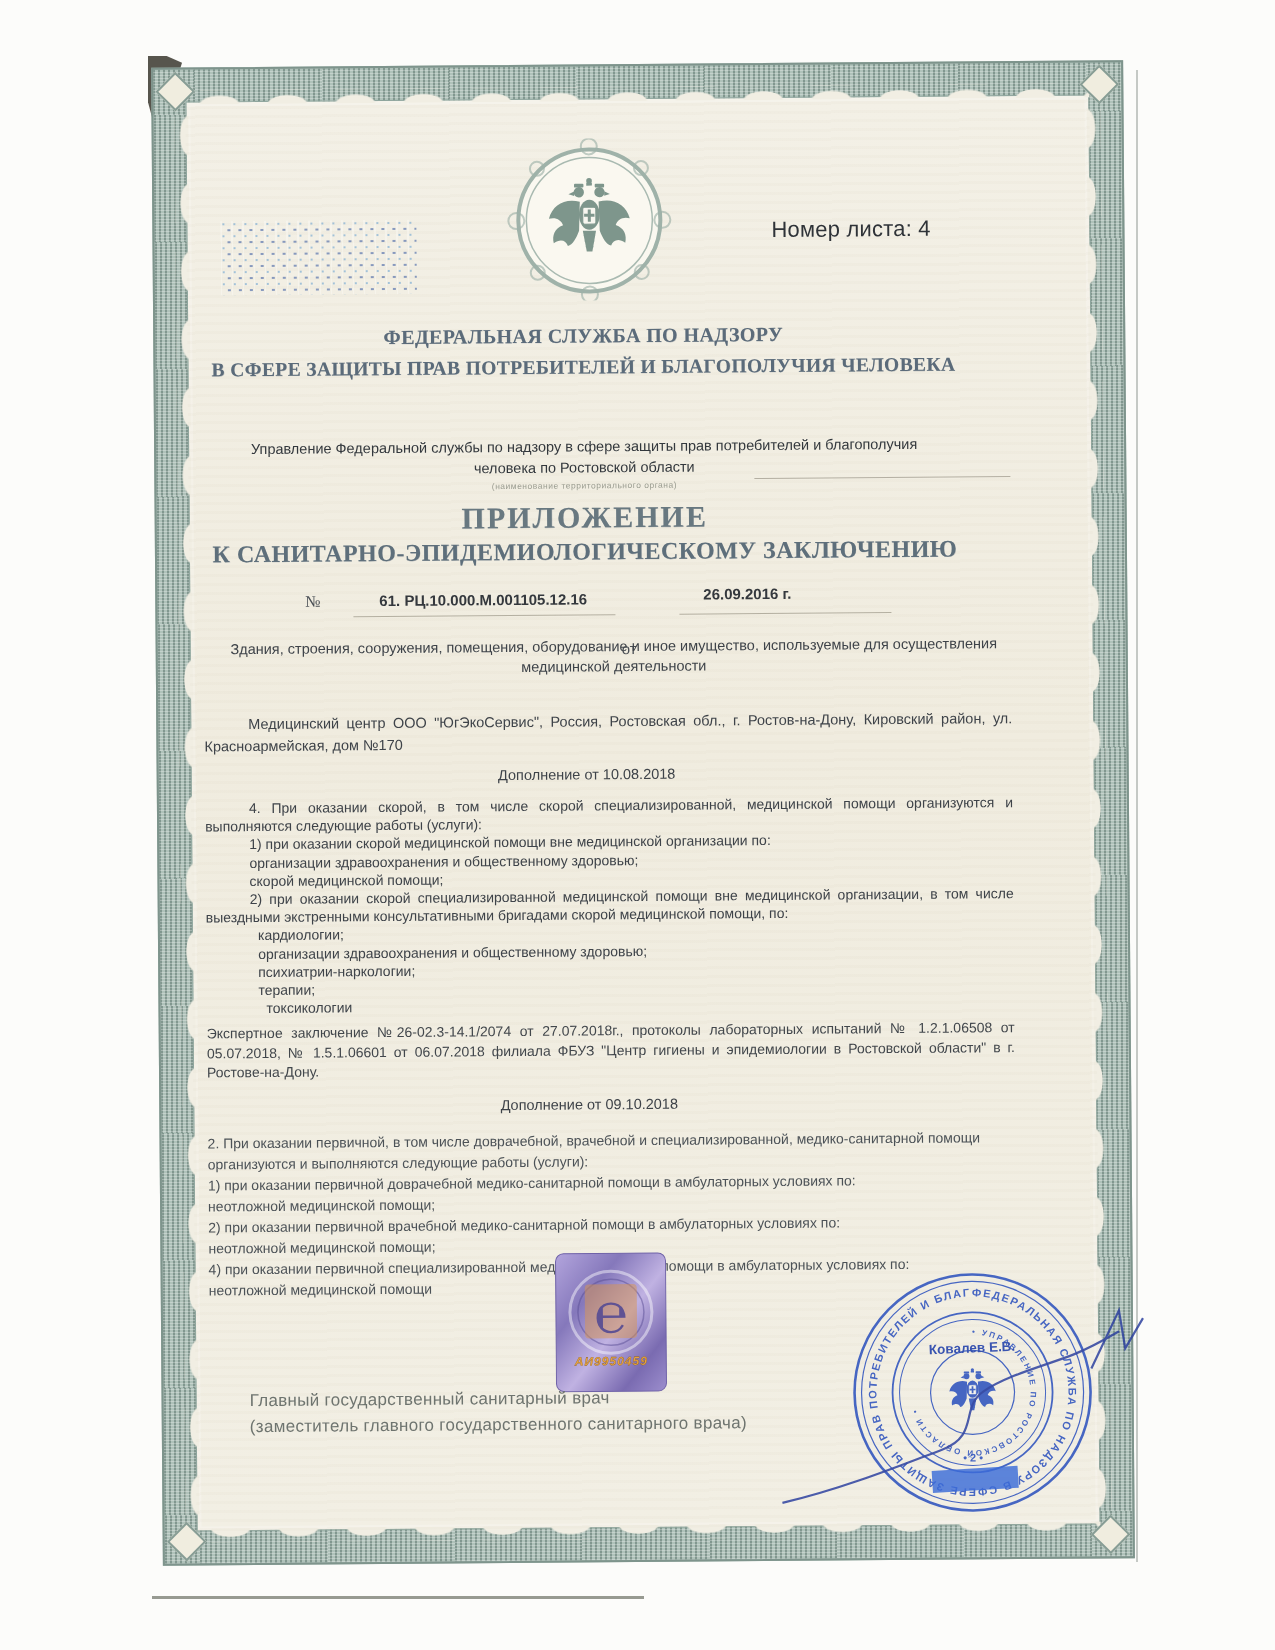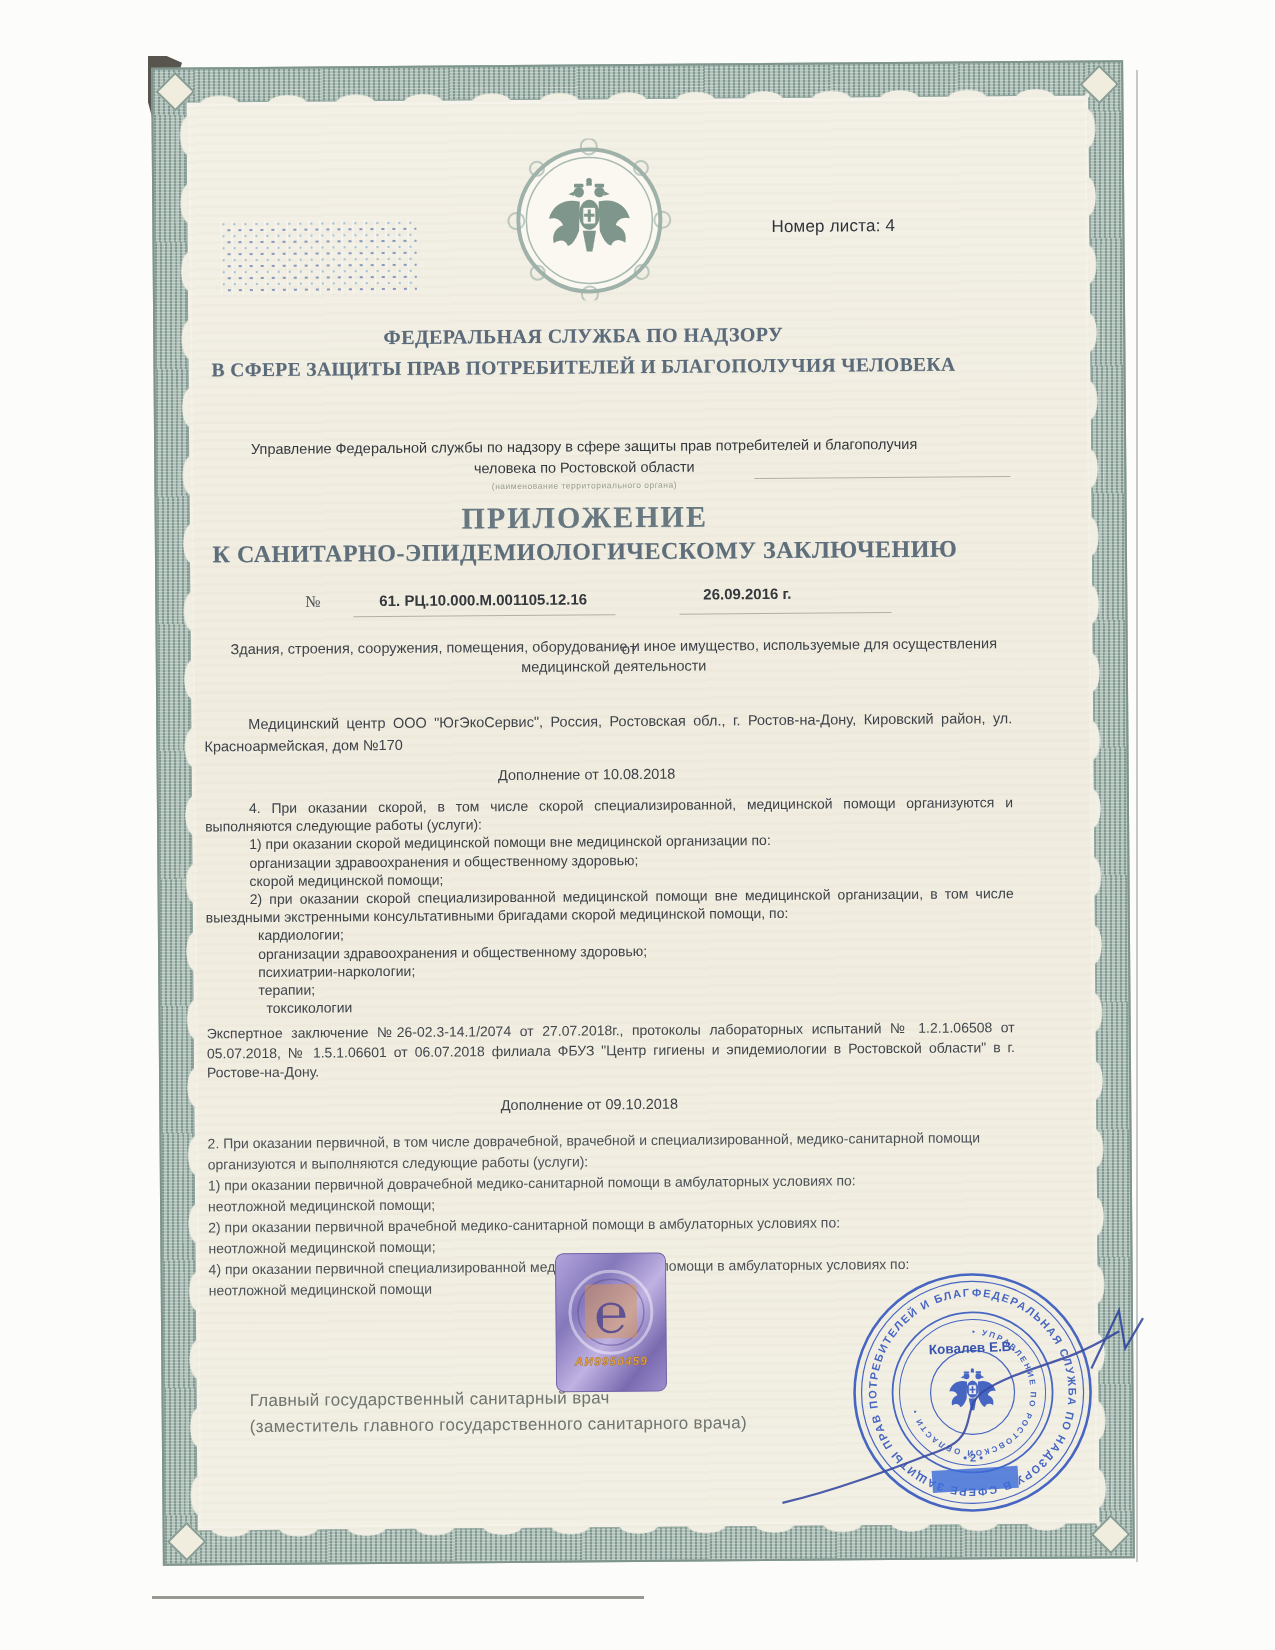--- a/index.html
+++ b/index.html
@@ -47,21 +47,21 @@
 
   
   .cert .abs{position:absolute;z-index:3;}
   .blue-pattern{left:66px;top:152px;width:196px;height:74px;opacity:.8;
     background-image:
       radial-gradient(circle 2.1px at 3px 3px,#8fb7d6 60%,rgba(0,0,0,0) 65%),
       radial-gradient(circle 2.1px at 8.5px 9px,#6d84b4 60%,rgba(0,0,0,0) 65%),
       repeating-linear-gradient(90deg,rgba(255,255,255,.4) 0 1.5px,rgba(0,0,0,0) 1.5px 11px);
     background-size:11px 12px,11px 12px,auto;}
   .emblem-box{left:340px;top:72px;width:190px;height:162px;}
-  .num-sheet{left:617px;top:152px;font-size:17px;color:#2f3338;letter-spacing:.2px;white-space:nowrap;}
+  .num-sheet{left:617px;top:152px;font-size:22px;color:#2f3338;letter-spacing:.2px;white-space:nowrap;}
 
   .center-col{left:8px;width:840px;text-align:center;}
   .h-line{font-family:"Liberation Serif",serif;font-weight:bold;color:#5b6b7a;
     letter-spacing:.4px;text-shadow:.3px .3px 0 rgba(91,107,122,.35);white-space:nowrap;}
   .h1{top:258px;font-size:20px;}
   .h2{top:290px;font-size:19.5px;}
   .dept{font-size:14.5px;color:#33383d;font-weight:500;white-space:nowrap;}
   .dept1{top:372px;}
   .dept2{top:393px;}
   .dept-rule{left:598px;top:413px;width:256px;height:1px;background:rgba(120,114,99,.5);}

